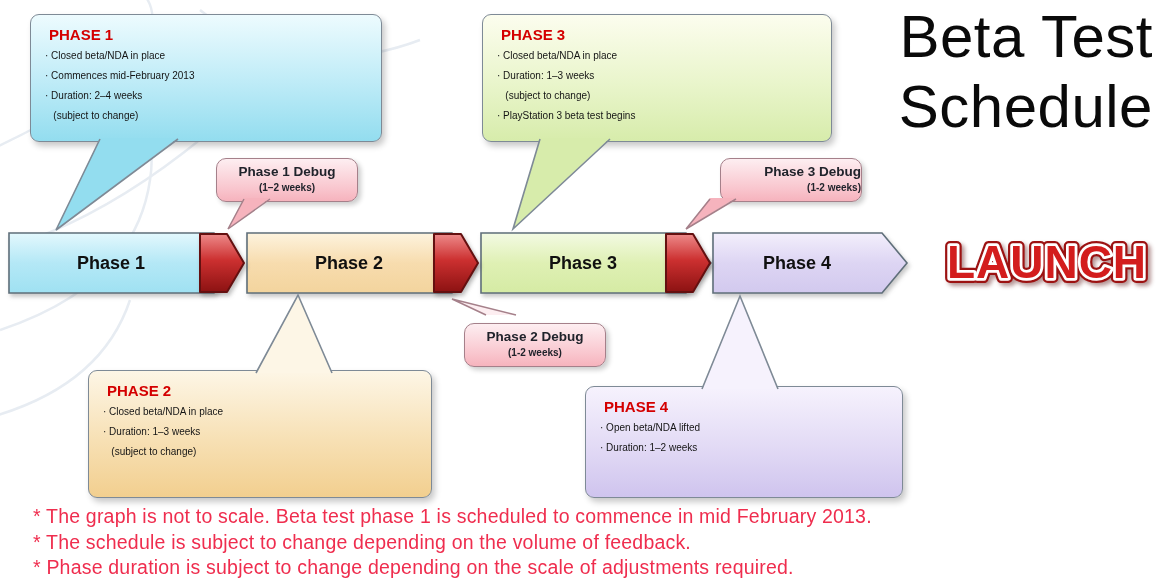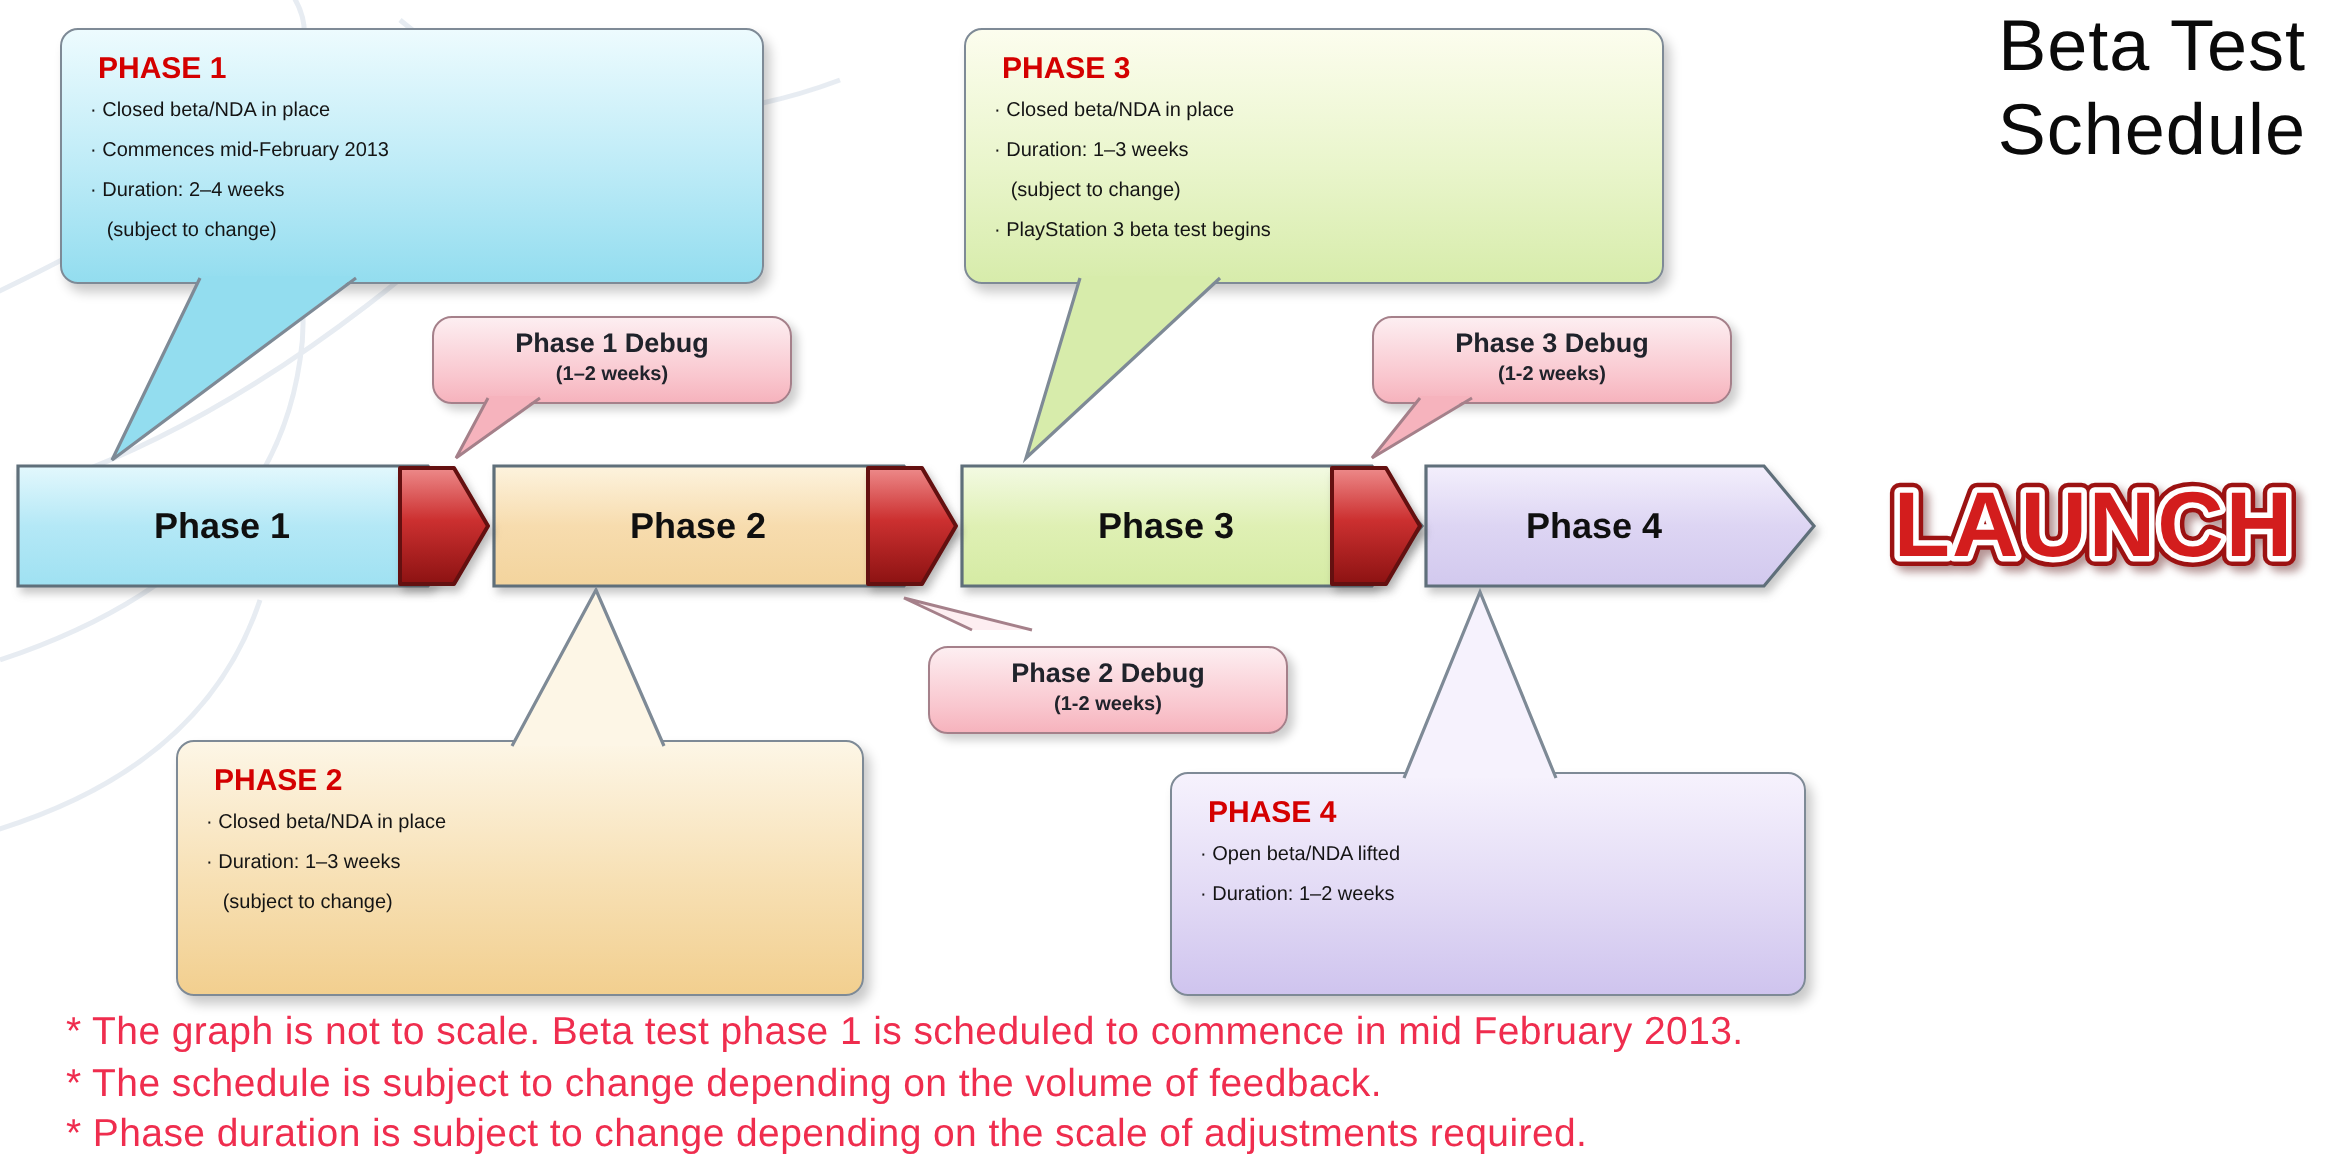--- a/index.html
+++ b/index.html
@@ -4,21 +4,21 @@
 <style>
   html,body { margin:0; padding:0; background:#ffffff; }
   .slide {
     position:relative; width:1167px; height:587px; background:#ffffff;
     overflow:hidden; font-family:"Liberation Sans", sans-serif;
   }
   .watermark { position:absolute; left:0; top:0; z-index:0; }
 
   .title {
     position:absolute; top:2px; right:14px; z-index:2;
-    font-size:36px; line-height:1.16; color:#0a0a0a; text-align:right;
+    font-size:60px; line-height:1.16; color:#0a0a0a; text-align:right;
     white-space:pre-line; letter-spacing:.5px;
   }
 
   
   .phase { position:absolute; top:232px; height:62px; z-index:1; }
   .phase svg { position:absolute; left:0; top:0; width:100%; height:100%;
                overflow:visible; filter:drop-shadow(2px 3px 2px rgba(70,70,70,.30)); }
   .phase-label { position:absolute; left:0; top:0; right:0; bottom:0;
     display:flex; align-items:center; justify-content:center;
     padding-right:26px; font-size:18px; font-weight:bold; color:#101010; }
@@ -47,31 +47,31 @@
     background:linear-gradient(180deg,#edfbfe 0%,#bdebf7 55%,#93ddef 100%); }
   .co-p3 { left:482px; top:14px;  width:350px; height:128px;
     background:linear-gradient(180deg,#fcfdee 0%,#e9f5cb 55%,#d7ecab 100%); }
   .co-p2 { left:88px;  top:370px; width:344px; height:128px;
     background:linear-gradient(180deg,#fdf6e6 0%,#f7e0b4 55%,#f2cf8f 100%); }
   .co-p4 { left:585px; top:386px; width:318px; height:112px;
     background:linear-gradient(180deg,#f6f2fd 0%,#e2daf5 55%,#cfc4ee 100%); }
 
   
   .debug {
-    position:absolute; z-index:2; box-sizing:border-box; width:180px; height:44px;
+    position:absolute; z-index:2; box-sizing:border-box; width:142px; height:44px;
     border:1.5px solid #a5808a; border-radius:10px;
     box-shadow:3px 3px 5px rgba(0,0,0,.20);
     background:linear-gradient(180deg,#fdeef1 0%,#f9c6ce 70%,#f6b3bd 100%);
     text-align:center; padding-top:5px;
   }
   .debug-title { font-size:13.5px; font-weight:bold; color:#20232b; line-height:16px; }
   .debug-sub   { font-size:10px;   font-weight:bold; color:#20232b; line-height:16px; }
   .dbg1 { left:216px; top:158px; }
   .dbg2 { left:464px; top:312px;margin-top:11px; }
-  .dbg3 { left:686px; top:158px; }
+  .dbg3 { left:720px; top:158px;text-align:right; }
 
   .tail { position:absolute; z-index:4; overflow:visible; }
 
   
   .footnotes { position:absolute; left:33px; top:504px; z-index:2; }
   .footnote { font-size:19.5px; color:#ef2d4e; line-height:25.5px; letter-spacing:.2px; }
 </style>
 </head>
 <body>
 

